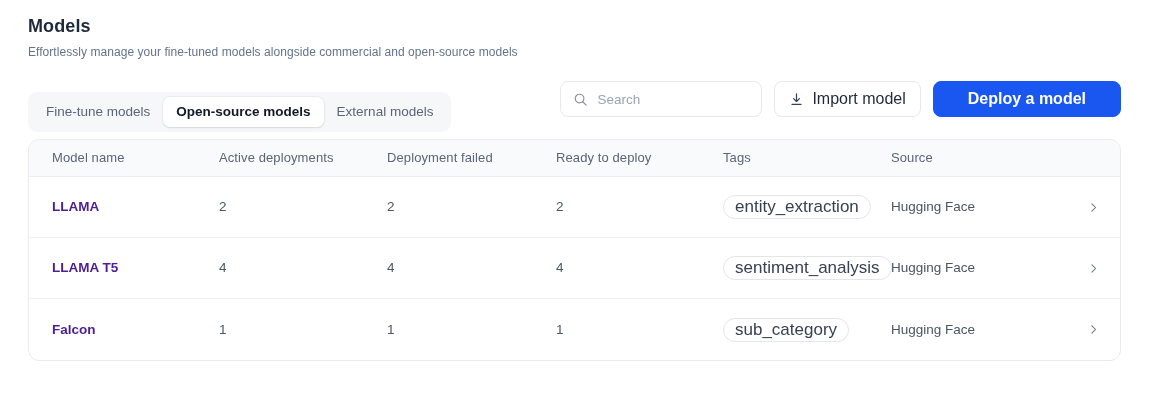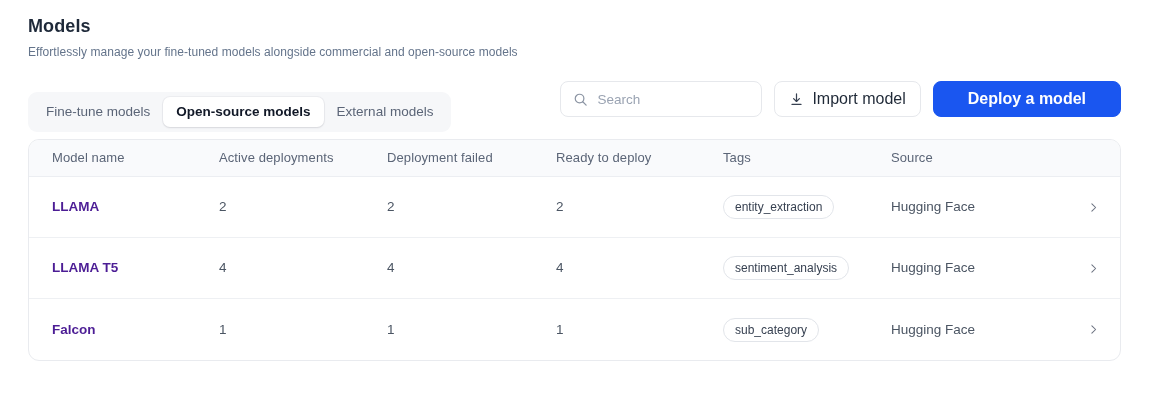--- a/index.html
+++ b/index.html
@@ -190,21 +190,21 @@
     font-weight: bold;
     font-size: 13.5px;
   }
   .td-source { color: #4b5563; }
 
   .tag {
     display: inline-block;
     border: 1px solid #e2e5ea;
     border-radius: 999px;
     padding: 4px 11px;
-    font-size: 12px;
+    font-size: 17px;
     color: #374151;
     background: #ffffff;
     line-height: 14px;
     white-space: nowrap;
   }
 
   .chevron-cell {
     display: flex;
     justify-content: flex-end;
     padding-right: 22px;

